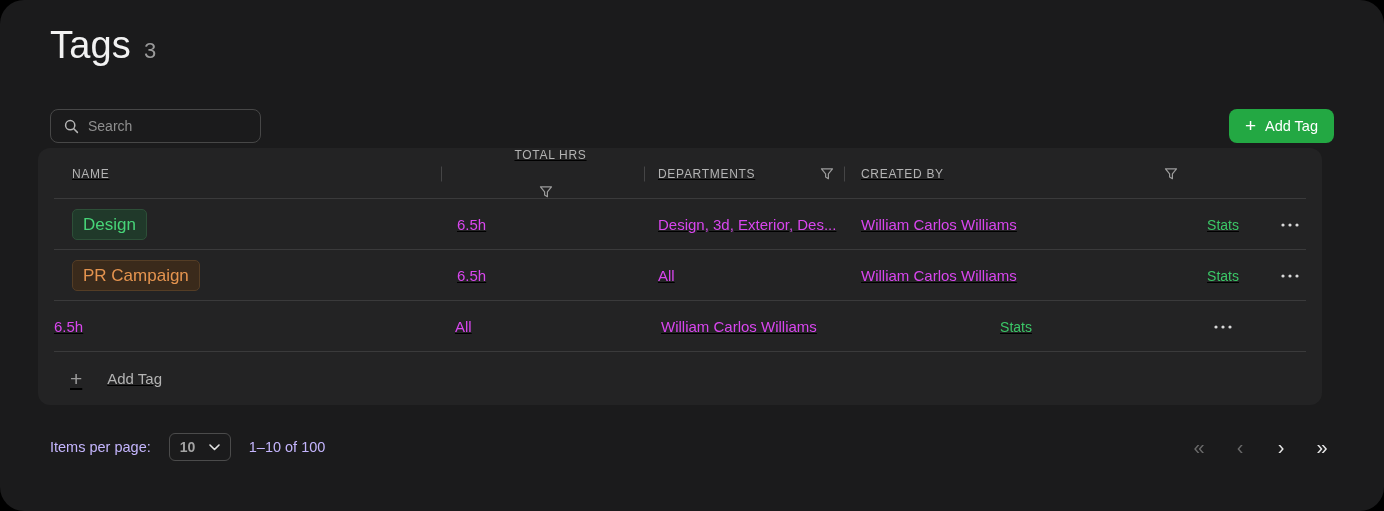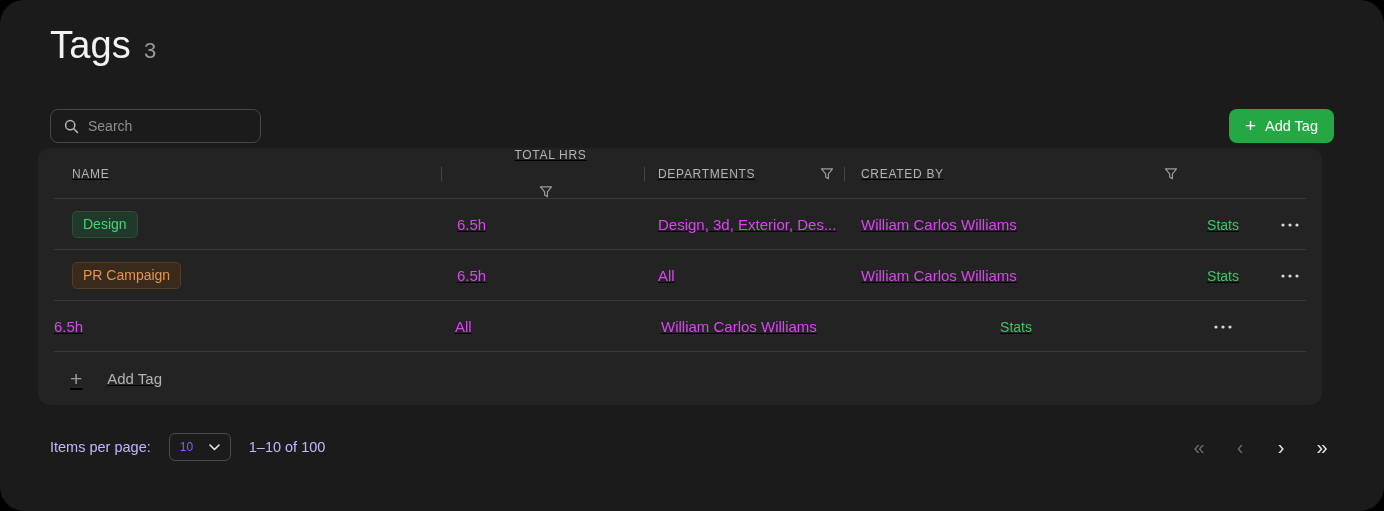--- a/index.html
+++ b/index.html
@@ -72,21 +72,21 @@
     width:1px; height:15px; background:#454546;
   }
 
   .cell-text { color:#d946ef; font-size:15px; }
   .td-name { padding-left:34px; }
   .td-hrs  { padding-left:16px; }
   .td-dept { padding-left:14px; white-space:nowrap; overflow:hidden; }
   .td-created { padding-left:17px; }
 
   .tag-pill {
-    display:inline-block; font-size:14px; font-weight:500;
+    display:inline-block; font-size:17px; font-weight:500;
     padding:4px 10px; border-radius:5px; border:1px solid transparent;
     line-height:1.25;
   }
 
   .stats-link { font-size:14px; font-weight:500; text-align:center; cursor:pointer; }
   .dots-cell { display:flex; justify-content:center; align-items:center; cursor:pointer; }
 
   .add-row {
     height:52px; display:flex; align-items:center; padding-left:32px; gap:25px;
     cursor:pointer;
@@ -99,21 +99,21 @@
     position:absolute; left:50px; right:50px; top:433px; height:28px;
     display:flex; align-items:center; justify-content:space-between;
   }
   .pg-left { display:flex; align-items:center; gap:18px; }
   .pg-label, .pg-range { color:#c4b5fd; font-size:14.5px; }
   .pg-select {
     width:62px; height:28px; border:1px solid #4b4b4b; border-radius:6px;
     display:flex; align-items:center; justify-content:space-between;
     padding:0 10px; cursor:pointer;
   }
-  .pg-select .val { color:#8b5cf6; font-size:12px; }
+  .pg-select .val { color:#a3a3a3; font-size:14px;font-weight:bold; }
   .pg-arrows { display:flex; align-items:center; gap:17px; }
   .pg-arrow {
     width:24px; height:28px; display:flex; align-items:center; justify-content:center;
     font-size:20px; background:none; border:none; cursor:pointer;
     font-family:"Liberation Sans", sans-serif;
   }
   .pg-arrow.disabled { color:#6a6a6a; }
   .pg-arrow.enabled  { color:#e8e8e8; }
 </style>
 </head>

